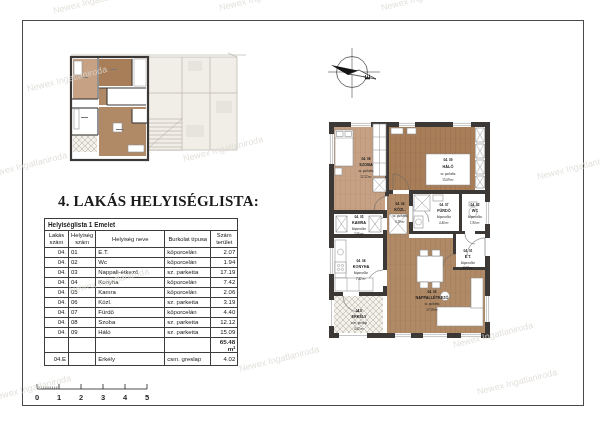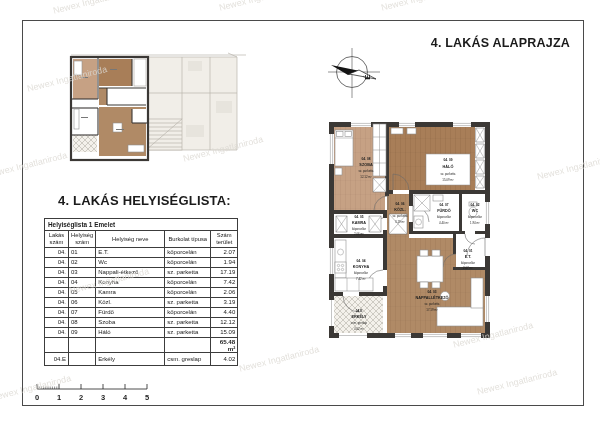--- a/index.html
+++ b/index.html
@@ -2,21 +2,21 @@
 <html><head>
 <meta charset="utf-8">
 <style>
   html,body{margin:0;padding:0;background:#fff;}
   .sheet{position:relative;width:600px;height:425px;background:#fff;overflow:hidden;
          font-family:"Liberation Sans",sans-serif;color:#1b1b1b;}
   .frame{position:absolute;left:22px;top:20px;width:560px;height:384px;border:1px solid #4a4a4a;}
   .wm{position:absolute;color:#dcd9d3;font-size:9px;white-space:nowrap;
       transform:rotate(-14deg);transform-origin:left top;z-index:9;opacity:.8;pointer-events:none;}
   .title-right{position:absolute;top:36px;right:30px;font-size:12.5px;font-weight:bold;letter-spacing:.2px;}
-  .title-left{position:absolute;left:58px;top:193px;font-size:13px;font-weight:bold;letter-spacing:.2px;}
+  .title-left{position:absolute;left:58px;top:193px;font-size:15px;font-weight:bold;letter-spacing:.2px;font-family:Liberation Serif, serif;}
   
   .roomtable{position:absolute;left:44px;top:218px;border-collapse:collapse;table-layout:fixed;
              font-size:6px;line-height:1.15;background:#fff;}
   .roomtable td,.roomtable th{border:1px solid #3c3c3c;padding:0 2px;overflow:hidden;}
   .roomtable .cap{font-size:6.4px;font-weight:bold;text-align:left;height:11px;padding-left:3px;}
   .roomtable th{font-weight:normal;font-size:5.8px;text-align:center;height:16px;}
   .roomtable td{height:9px;}
   .c-num{text-align:right;padding-right:2px;}
   .c-id{text-align:left;padding-left:2px;}
   .c-name{text-align:left;padding-left:3px;}
@@ -61,21 +61,20 @@
   <div class="wm" style="left:26px;top:84px;">Newex Ingatlaniroda</div>
   <div class="wm" style="left:182px;top:154px;">Newex Ingatlaniroda</div>
   <div class="wm" style="left:68px;top:286px;">Newex Ingatlaniroda</div>
   <div class="wm" style="left:452px;top:340px;">Newex Ingatlaniroda</div>
   <div class="wm" style="left:238px;top:364px;">Newex Ingatlaniroda</div>
   <div class="wm" style="left:-10px;top:393px;">Newex Ingatlaniroda</div>
   <div class="wm" style="left:476px;top:387px;">Newex Ingatlaniroda</div>
 
   <div class="frame"></div>
 
-  <div class="title-right">4. LAKÁS ALAPRAJZA</div>
   <div class="title-left">4. LAKÁS HELYISÉGLISTA:</div>
 
   <svg style="left:326px;top:46px;" width="56" height="56" viewBox="0 0 56 56">
     <line class="cmp-thin" x1="26" y1="2" x2="26" y2="52"></line>
     <line class="cmp-thin" x1="2" y1="26" x2="54" y2="26"></line>
     <circle class="cmp" cx="26" cy="26" r="15.5"></circle>
     <polygon points="5,19 34,25 22,29" fill="#141414"></polygon>
     <polygon points="50,33 23,28 33,24" fill="#ffffff" stroke="#141414" stroke-width="0.7"></polygon>
     <text x="44" y="31" font-size="8" font-weight="bold" transform="rotate(-90 44 31)">É</text>
   </svg>

